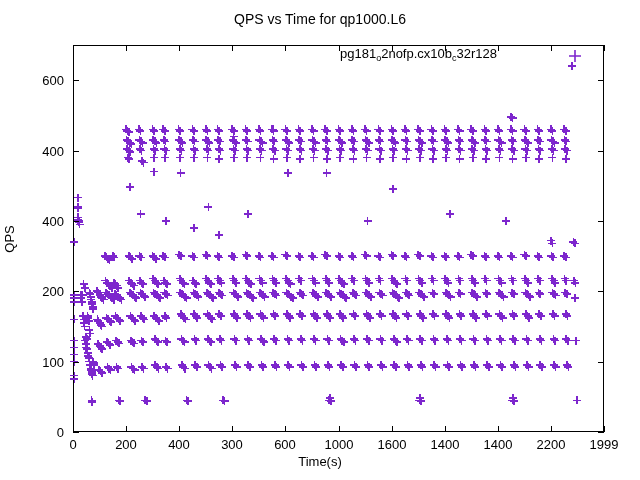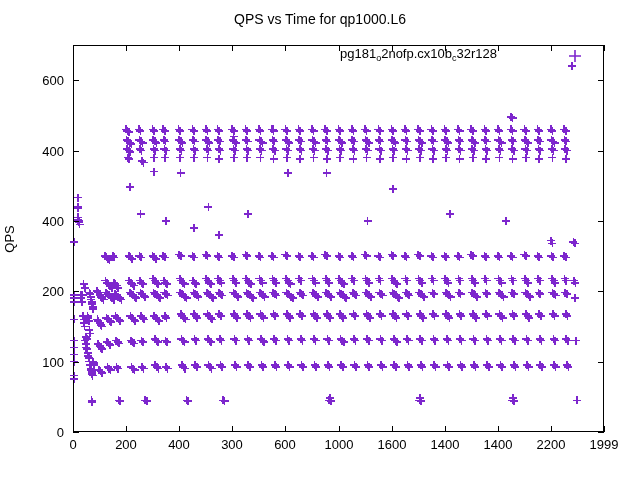--- a/index.html
+++ b/index.html
@@ -3987,15 +3987,16 @@
       <div class="xtick-label" style="left: 574px; top: 438px;">1999</div>
     </div>
 
   <div class="legend">
     <span>pg181</span><sub>o</sub><span>2nofp.cx10b</span><sub>c</sub><span>32r128</span>
   </div>
   <svg class="legend-marker" viewBox="0 0 14 14">
     <path d="M7 1 L7 13 M1 7 L13 7" stroke="#7D26CD" stroke-width="1.6"></path>
   </svg>
 
+  <div class="xlabel">Time(s)</div>
   <div class="ylabel">QPS</div>
 
 </div>
 
 </body></html>

